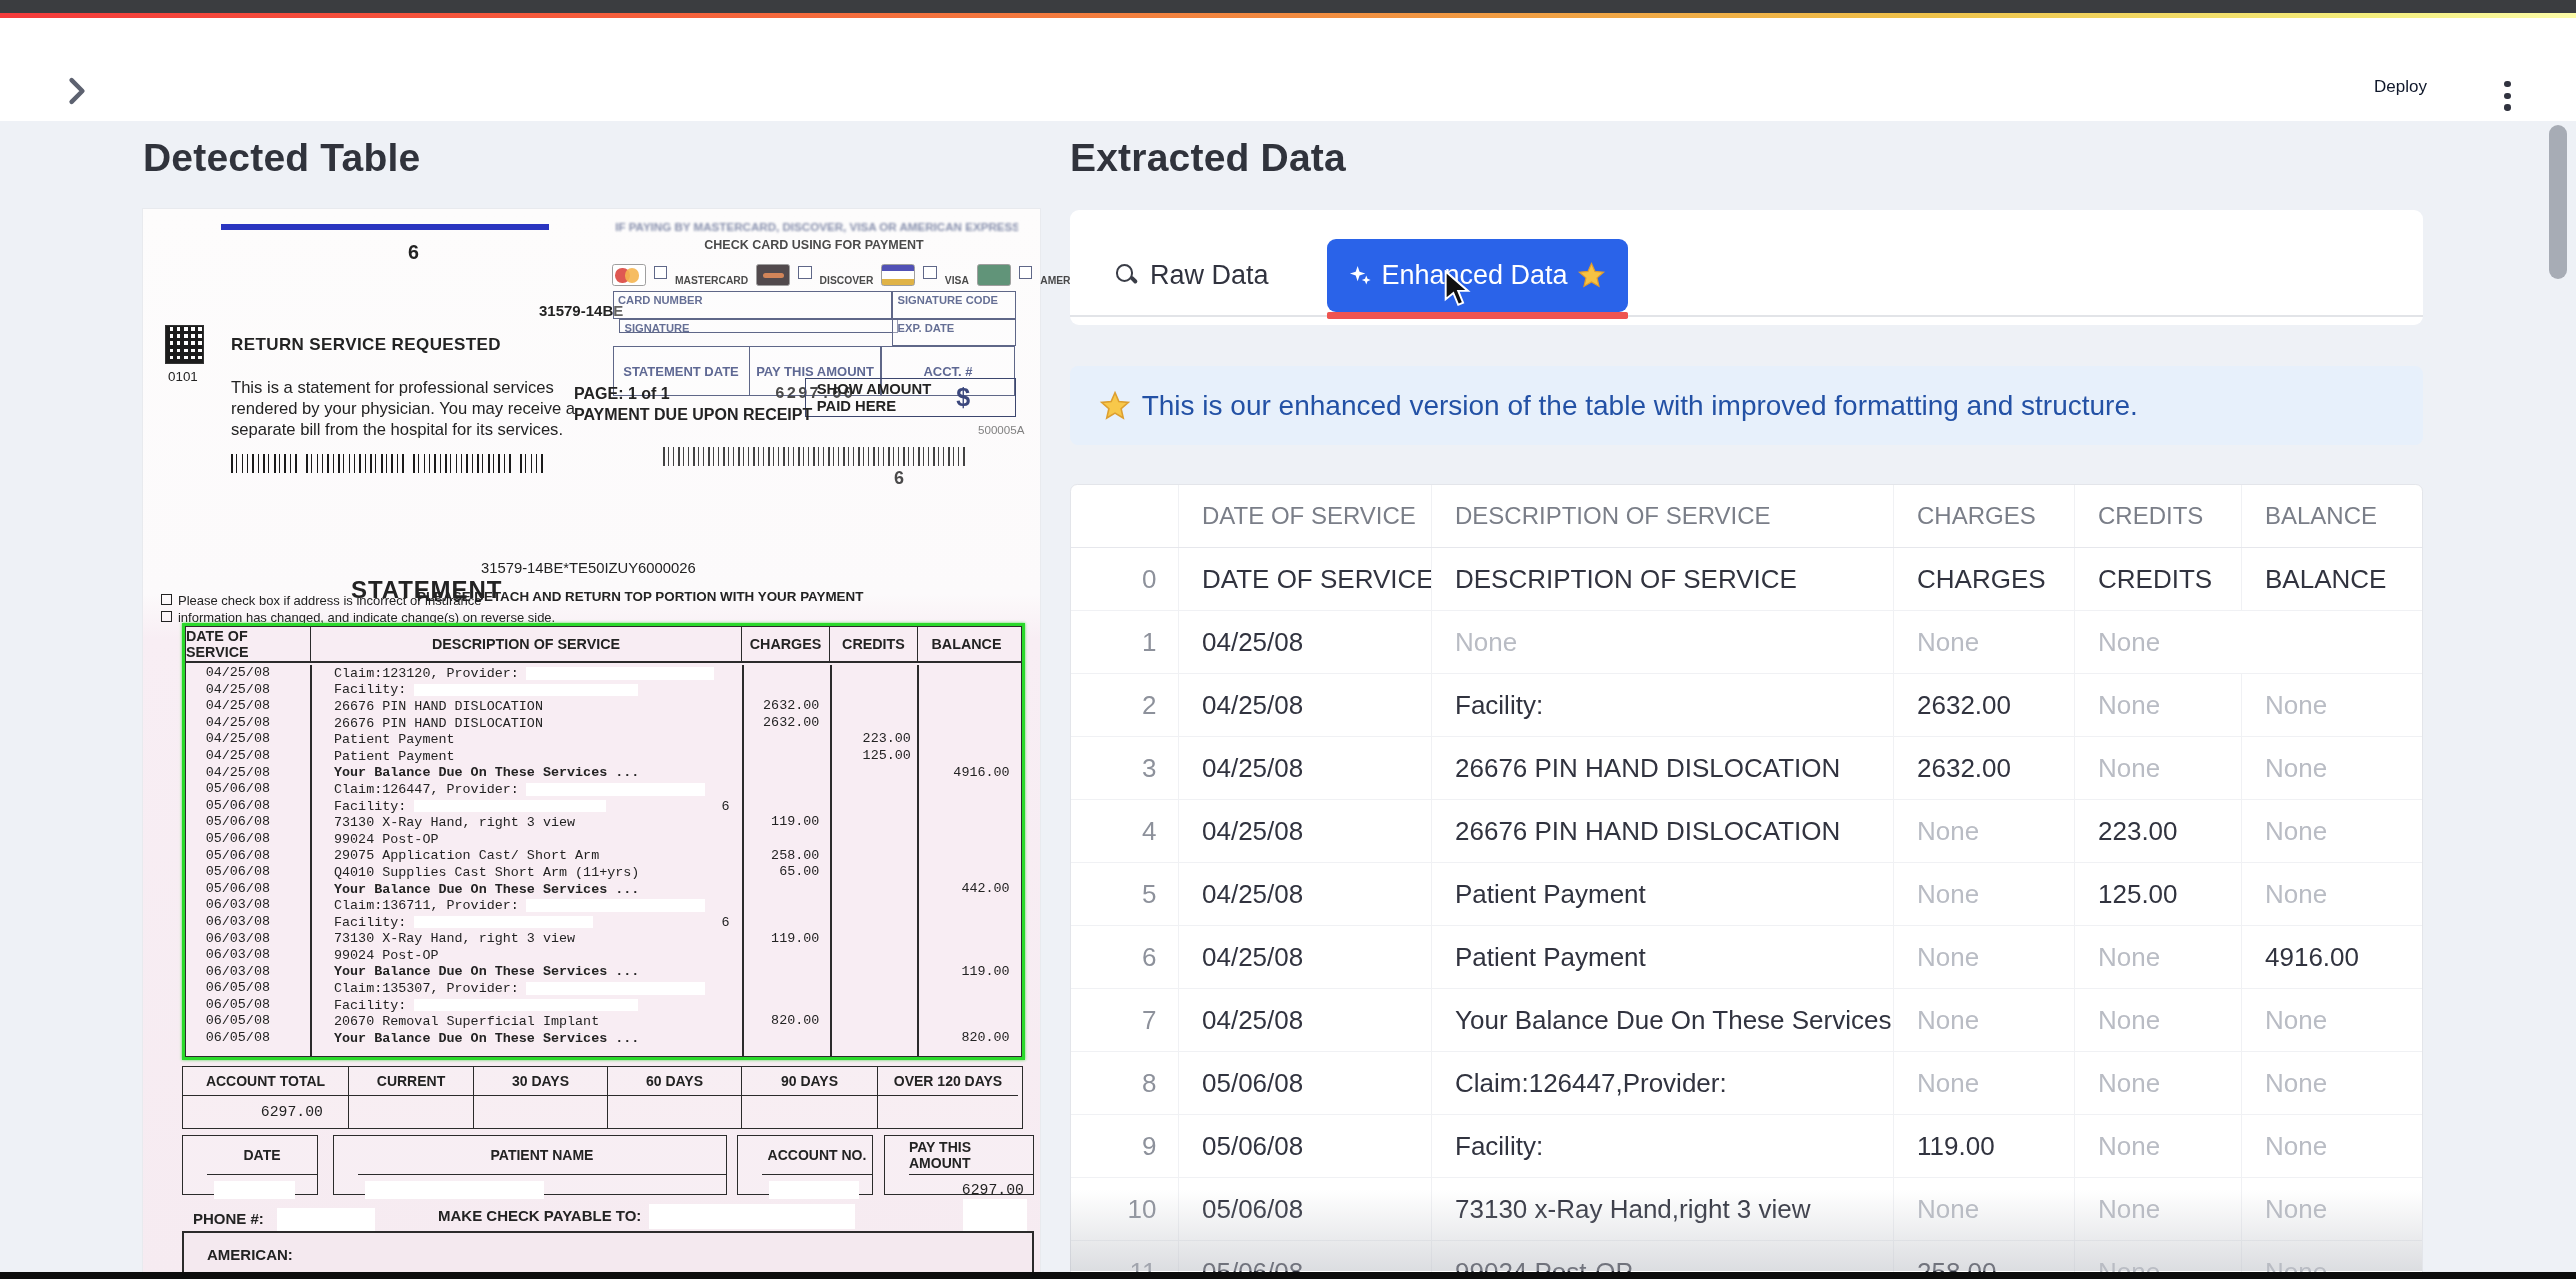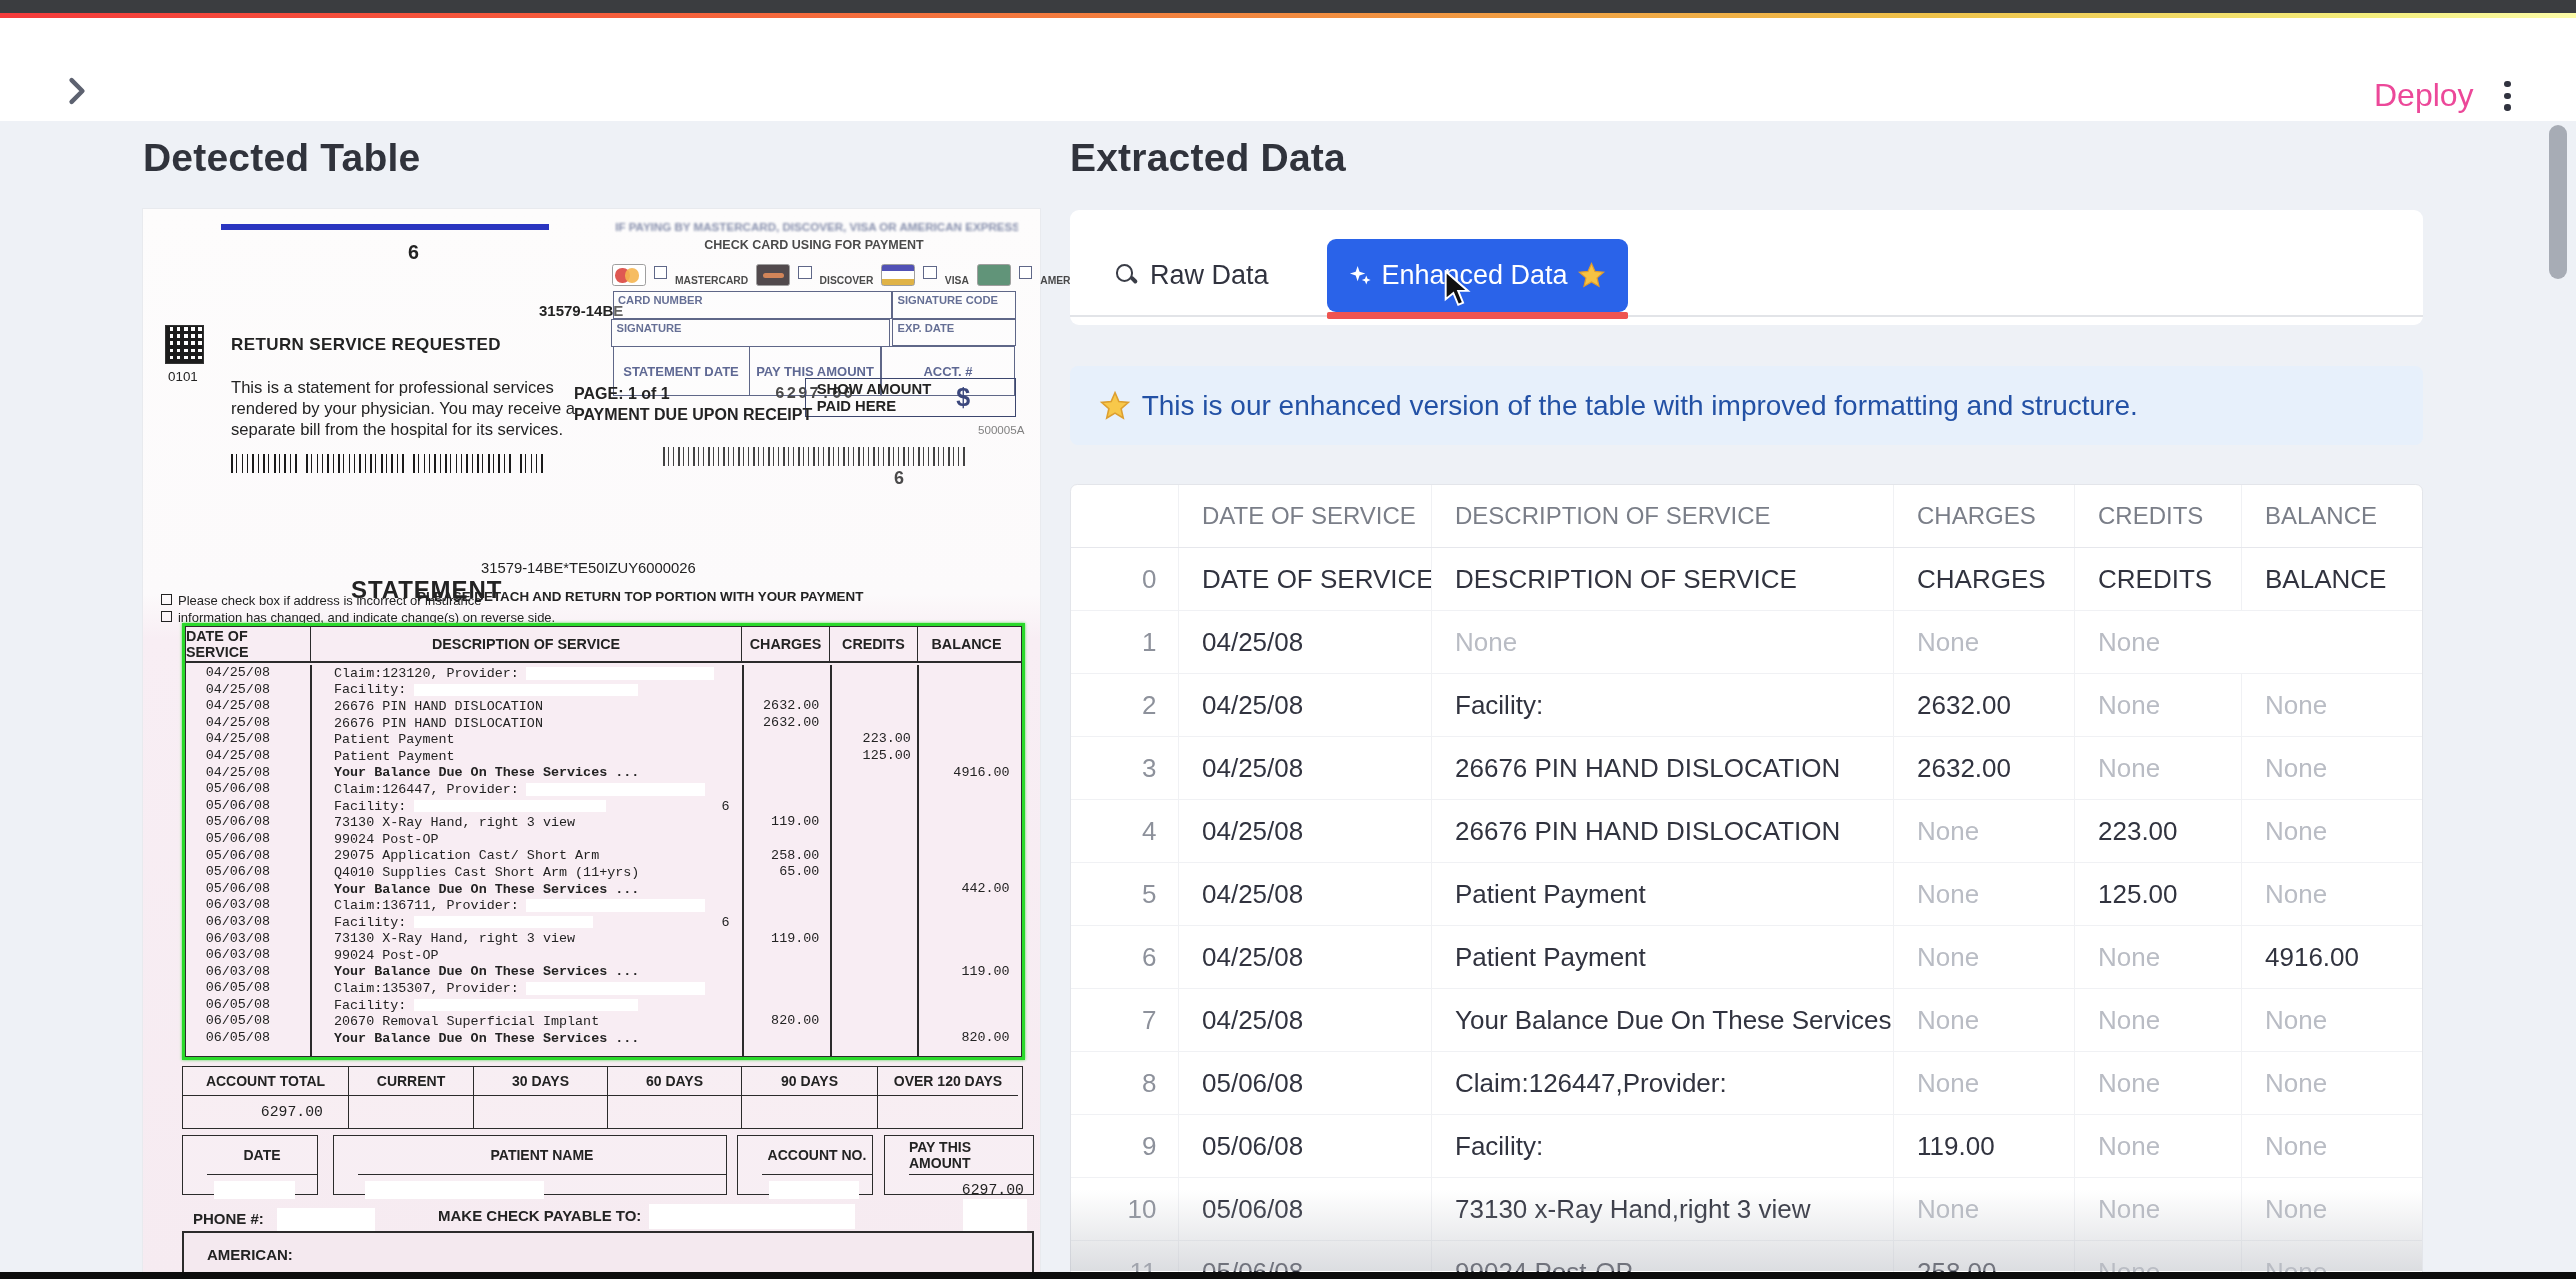--- a/index.html
+++ b/index.html
@@ -6,21 +6,21 @@
   html,body { width:2576px; height:1280px; overflow:hidden; background:#eef1f6;
     font-family:"Liberation Sans", sans-serif; }
   #root { position:relative; width:2576px; height:1280px; background:#eef1f6; }
 
   
   .topbar { position:absolute; left:0; top:0; width:2576px; height:12.5px; background:#3b3d40; }
   .rainbow { position:absolute; left:0; top:12.5px; width:2576px; height:5.4px;
     background:linear-gradient(90deg,#f43b3b 0%,#f55f3b 25%,#f18a40 50%,#eec24a 75%,#f4ee7d 92%,#fbfba8 100%); }
   .appheader { position:absolute; left:0; top:18px; width:2576px; height:103px; background:#ffffff; }
   .chevron { position:absolute; left:59px; top:55px; width:36px; height:36px; cursor:pointer; }
-  .deploy { position:absolute; left:2374px; top:59px; font-size:32px; color:#ec4899; cursor:pointer; }
+  .deploy { position:absolute; left:2374px; top:59px; font-size:17px; color:#0f172a; cursor:pointer; }
   .kebab { position:absolute; left:2503px; top:63px; width:9px; height:32px; cursor:pointer; }
   .kebab i { display:block; width:6.3px; height:6.3px; border-radius:50%; background:#31333f; margin:0 auto 5.4px; }
 
   .pagetitle { position:absolute; top:136px; font-size:39px; font-weight:700; color:#30333c; letter-spacing:0.2px; }
 
   
   .statement { position:absolute; left:143px; top:209px; width:897px; height:1071px;
     background:linear-gradient(180deg,#fdfcfc 0px,#fcfafb 385px,#f8eef4 430px,#f6ebf1 100%);
     box-shadow:0 0 0 0.9px #e7e9ee; font-color:#222; }
   .statement, .statement * { color:#232323; }
@@ -187,21 +187,21 @@
         <span class="clogo amex"></span>
         <span class="cbx"></span>
         <span class="clabel">AMERICAN EXPRESS</span>
       </div>
       <div class="s-abs pf-box" style="left:4.5px; top:75px; width:279px; height:28px;">
           <div class="pf-lab">CARD NUMBER</div>
         </div>
       <div class="s-abs pf-box" style="left:284px; top:75px; width:124px; height:28px;">
           <div class="pf-lab">SIGNATURE CODE</div>
         </div>
-      <div class="s-abs pf-box" style="left:3px; top:103px; width:279px; height:28px;">
+      <div class="s-abs pf-box" style="left:11px; top:103px; width:279px; height:14px;">
           <div class="pf-lab">SIGNATURE</div>
         </div>
       <div class="s-abs pf-box" style="left:284px; top:103px; width:124px; height:27px;">
           <div class="pf-lab">EXP. DATE</div>
         </div>
       <div class="s-abs pf-box" style="left:4.5px; top:130px; width:137px; height:50px;">
           <div class="pf-lab3">STATEMENT DATE</div>
         </div>
       <div class="s-abs pf-box" style="left:141px; top:130px; width:132px; height:50px;">
         <div class="pf-lab3">PAY THIS AMOUNT</div>

